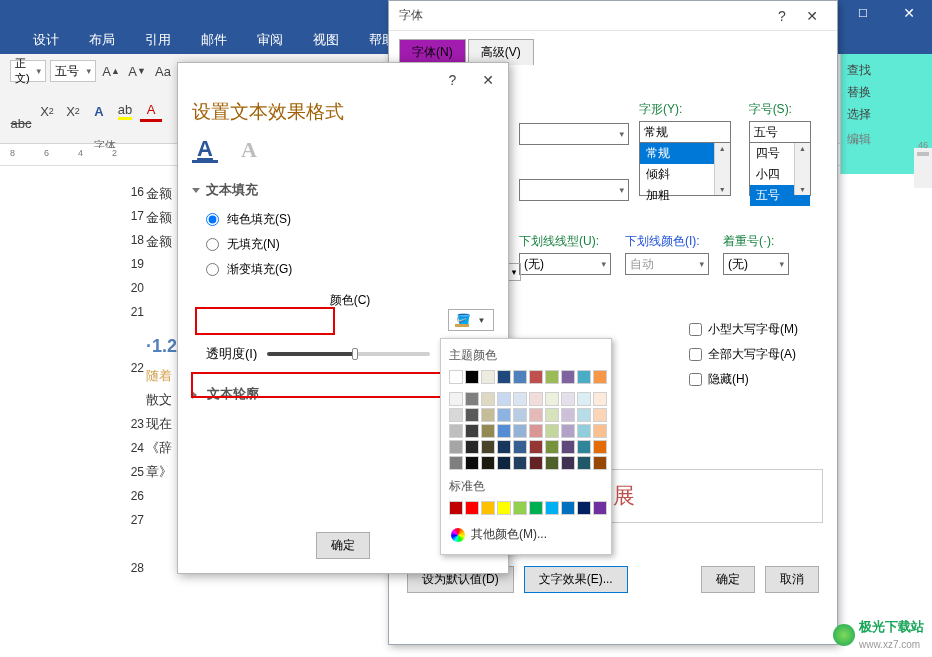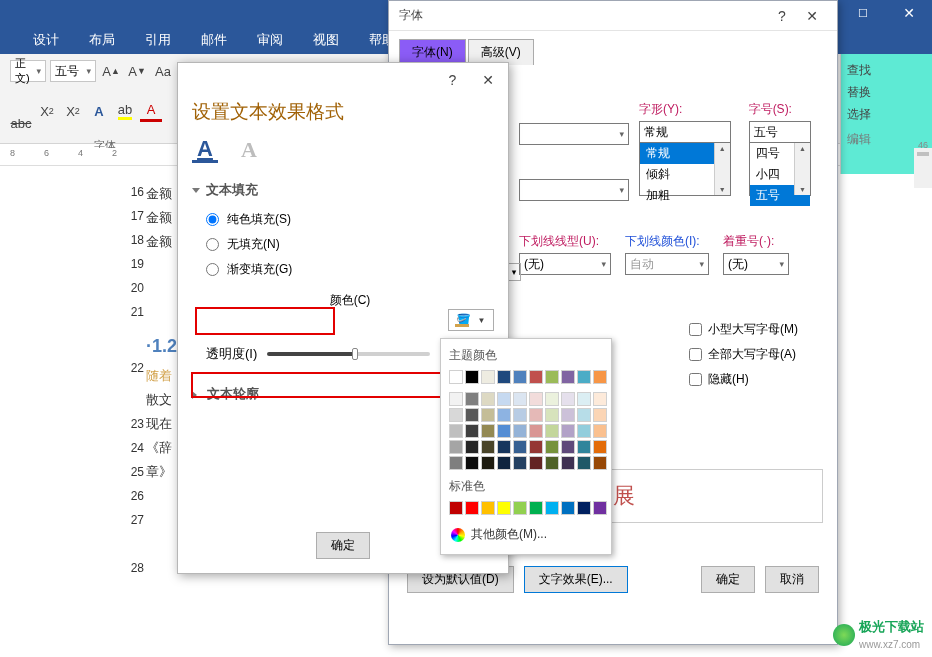--- a/index.html
+++ b/index.html
@@ -32,25 +32,25 @@
 
 .edit-panel { position: absolute; right: 0; top: 54px; width: 92px; background: #5eead4; height: 120px; border-left: 1px solid #d4d4d4; padding: 8px 6px; }
 .edit-panel div { font-size: 12px; color: #444; margin-bottom: 5px; cursor: pointer; }
 
 
 .font-dialog { position: absolute; left: 388px; top: 0px; width: 450px; height: 645px; background: #fff; border: 1px solid #9fa6b3; box-shadow: 2px 2px 8px rgba(0,0,0,0.3); }
 .font-dialog .dlg-title { background: #fff; height: 30px; display: flex; align-items: center; padding: 0 10px; font-size: 12px; color: #444; border-bottom: 1px solid #e4e4e4; }
 .font-dialog .dlg-title .spacer { flex: 1; }
 .dlg-close { width: 30px; text-align: center; cursor: pointer; font-size: 14px; color: #444; }
 .font-tabs { display: flex; padding: 8px 10px 0; gap: 2px; }
-.font-tab { border: 1px solid #ababab; border-bottom: none; padding: 4px 12px; font-size: 12px; background: #8b5cf6; cursor: pointer; }
+.font-tab { border: 1px solid #ababab; border-bottom: none; padding: 4px 12px; font-size: 12px; background: #a21caf; cursor: pointer; }
 .font-tab.inactive { background: #f0f0f0; }
 .font-body { padding: 14px 18px; font-size: 12px; position: relative; height: 540px; }
 .field-col { display: inline-block; vertical-align: top; margin-right: 8px; }
-.field-label { font-size: 12px; color: #be185d; margin-bottom: 3px; }
+.field-label { font-size: 12px; color: #15803d; margin-bottom: 3px; }
 .field-input { border: 1px solid #7a7a7a; background: #fff; height: 22px; padding: 2px 4px; font-size: 12px; width: 100%; display: flex; align-items: center; }
 .field-input .arrow { margin-left: auto; font-size: 9px; color: #666; }
 .listbox { border: 1px solid #7a7a7a; background: #fff; font-size: 12px; }
 .listbox .li-item { padding: 2px 6px; }
 .listbox .li-item.sel { background: #0078d7; color: #fff; }
 .listbox-scroll { width: 16px; background: #f0f0f0; border-left: 1px solid #ccc; position: absolute; right: 0; top: 0; bottom: 0; }
 .listbox-scroll::before { content: "▲"; font-size: 7px; color: #606060; position: absolute; top: 2px; left: 4px; }
 .listbox-scroll::after { content: "▼"; font-size: 7px; color: #606060; position: absolute; bottom: 2px; left: 4px; }
 .chk { display: flex; align-items: center; gap: 6px; margin-bottom: 8px; font-size: 12px; }
 .chk input { width: 13px; height: 13px; }

